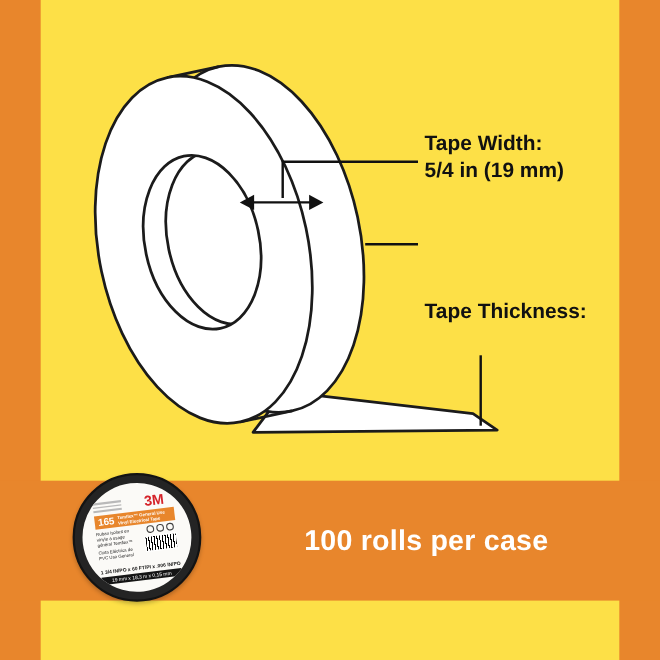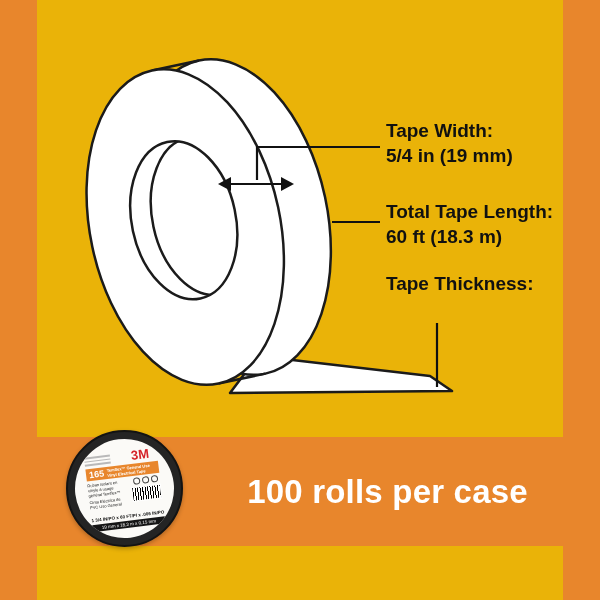--- a/index.html
+++ b/index.html
@@ -2,38 +2,38 @@
 <html style="--accent-orange: #E8862C; --brand-red: #D5232A; --line-black: #1b1b1b;"><head>
 <meta charset="utf-8">
 <style>
   :root{
     --accent-orange:#E8862C;
     --brand-red:#D5232A;
     --line-black:#1b1b1b;
   }
   *{margin:0;padding:0;box-sizing:border-box;}
   body{background:#fff;font-family:"Liberation Sans",sans-serif;}
-  .page{position:relative;width:600px;height:600px;background:#eab308;overflow:hidden;}
+  .page{position:relative;width:600px;height:600px;background:#fde047;overflow:hidden;}
 
   .side-bar{position:absolute;top:0;width:37px;height:600px;background:var(--accent-orange);}
   .side-bar.left{left:0;}
   .side-bar.right{left:563px;}
 
   svg.diagram{position:absolute;left:0;top:0;}
 
   .spec{position:absolute;left:386px;color:#111;}
   .spec-label,.spec-value{font-size:19px;font-weight:bold;line-height:25px;white-space:nowrap;}
   .spec-1{top:118px;}
   .spec-2{top:199px;}
   .spec-3{top:271px;text-align:center;}
 
   .banner{position:absolute;left:0;top:437px;width:600px;height:109px;background:var(--accent-orange);}
   .banner-text{position:absolute;left:205px;top:0;width:365px;height:100%;
     display:flex;align-items:center;justify-content:center;
-    color:#fff;font-size:33px;font-weight:800;letter-spacing:.2px;white-space:nowrap;}
+    color:#fff;font-size:26px;font-weight:800;letter-spacing:.2px;white-space:nowrap;}
 
   .product-roll{position:absolute;left:66px;top:430px;width:117px;height:117px;border-radius:50%;
     background:#242424;border:2px solid #131313;box-shadow:0 2px 4px rgba(0,0,0,.25);}
   .roll-label{position:absolute;inset:7px;border-radius:50%;overflow:hidden;background:#fbfaf7;
     transform:rotate(-7deg);display:flex;flex-direction:column;padding:12px 13px 10px;}
   .lbl-top{display:flex;justify-content:space-between;align-items:flex-start;height:13px;}
   .lbl-micro{display:flex;flex-direction:column;gap:2px;padding-top:2px;}
   .lbl-micro i{display:block;width:26px;height:1.5px;background:#b9b9b9;}
   .lbl-brand{color:var(--brand-red);font-size:13px;font-weight:900;line-height:12px;margin-right:8px;}
   .lbl-band{display:flex;align-items:center;gap:3px;background:var(--accent-orange);color:#fff;
@@ -85,24 +85,20 @@
       <line x1="437" y1="323" x2="437" y2="387"></line>
     </g>
     <polygon points="218,184 231,177 231,191" fill="#111111"></polygon>
     <polygon points="294,184 281,177 281,191" fill="#111111"></polygon>
   </svg>
 
   <div class="spec spec-1">
     <div class="spec-label">Tape Width:</div>
     <div class="spec-value">5/4 in (19 mm)</div>
   </div>
-  <div class="spec spec-2">
-    <div class="spec-label">Total Tape Length:</div>
-    <div class="spec-value">60 ft (18.3 m)</div>
-  </div>
   <div class="spec spec-3">
     <div class="spec-label">Tape Thickness:</div>
   </div>
 
   <div class="banner">
     <div class="banner-text">100 rolls per case</div>
   </div>
 
   <div class="product-roll">
     <div class="roll-label">

